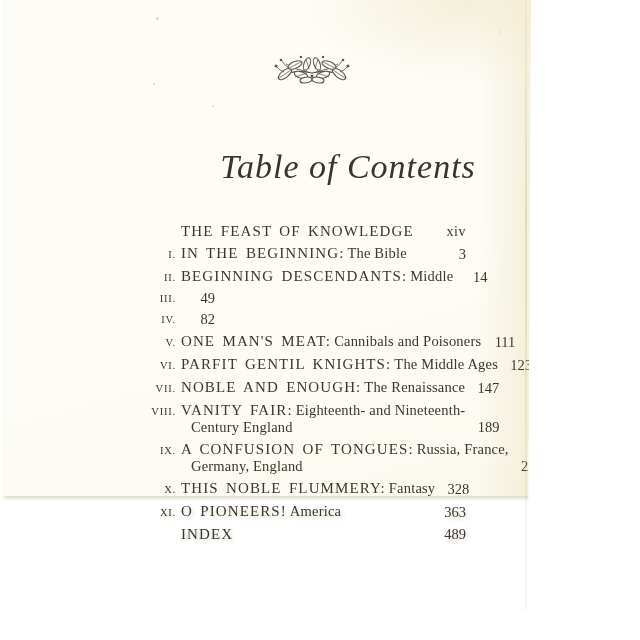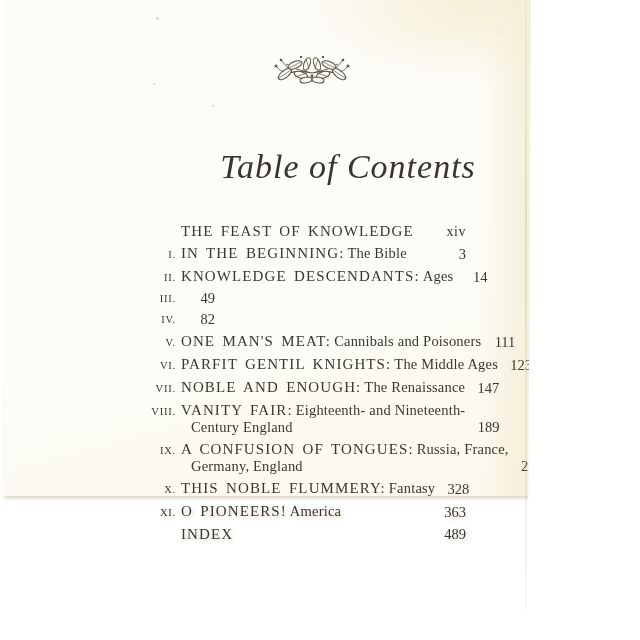--- a/index.html
+++ b/index.html
@@ -132,21 +132,21 @@
           <span class="lbl"><span class="caps">THE FEAST OF KNOWLEDGE</span></span>
           <span class="pg pg-roman">xiv</span>
         </div>
         <div class="row">
           <span class="num">I.</span>
           <span class="lbl"><span class="caps">IN THE BEGINNING:</span><span class="ital">The Bible</span></span>
           <span class="pg">3</span>
         </div>
         <div class="row">
           <span class="num">II.</span>
-          <span class="lbl"><span class="caps">KNOWLEDGE DESCENDANTS:</span><span class="ital">Ages</span></span>
+          <span class="lbl"><span class="caps">BEGINNING DESCENDANTS:</span><span class="ital">Middle</span></span>
           <span class="pg">14</span>
         </div>
         <div class="row">
           <span class="num">III.</span>
           <span class="pg">49</span>
         </div>
         <div class="row">
           <span class="num">IV.</span>
           <span class="pg">82</span>
         </div>

